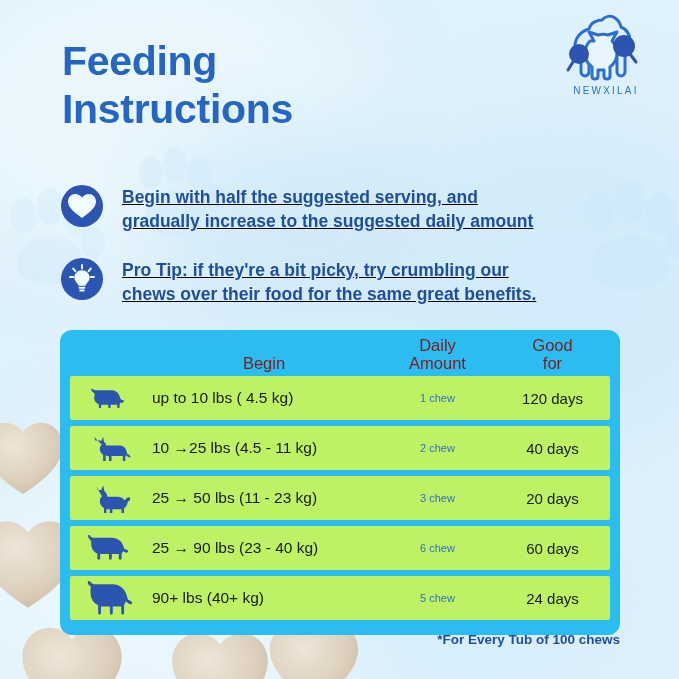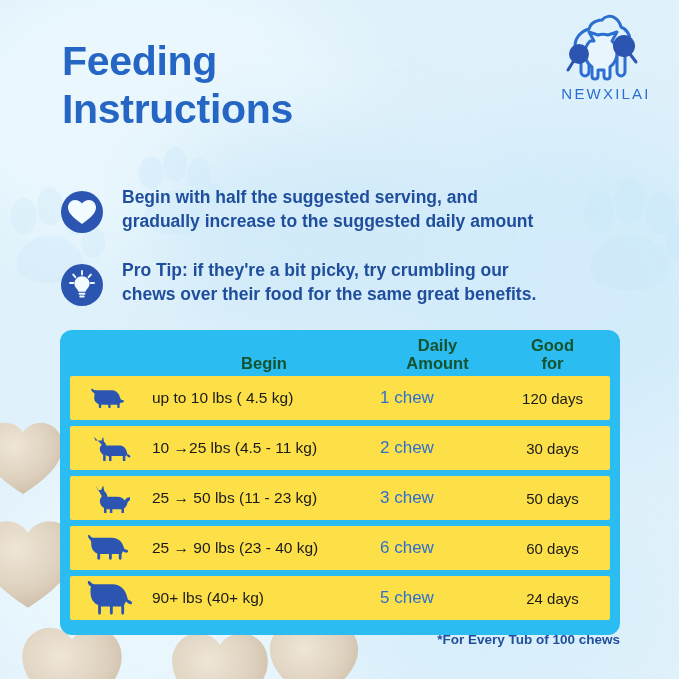--- a/index.html
+++ b/index.html
@@ -66,33 +66,34 @@
     right: 12px;
     top: 14px;
     width: 122px;
     height: 92px;
   }
   #logo-mark { display: block; margin: 0 auto; }
   #logo-word {
     display: block;
     text-align: center;
     color: #2d6fd0;
-    font-size: 15px;
+    font-size: 10px;
     letter-spacing: 2.2px;
     font-weight: normal;
     margin-top: 1px;
   }
 
   
   .bullet {
     position: absolute;
     left: 60px;
     width: 570px;
     display: flex;
-    align-items: flex-end;
+    align-items: flex-start;
+    text-decoration: underline;
   }
   #bullet-0 { top: 184px; }
   #bullet-1 { top: 257px; }
   .bullet-icon {
     flex: 0 0 auto;
     width: 44px;
     height: 44px;
     margin-right: 18px;
   }
   .bullet-text {
@@ -116,38 +117,38 @@
     box-sizing: border-box;
   }
   #thead {
     display: flex;
     align-items: flex-end;
     height: 46px;
     padding-bottom: 3px;
     box-sizing: border-box;
   }
   .th {
-    color: #14532d;
+    color: #7f1d1d;
     font-size: 16.5px;
-    font-weight: bold;
+    font-weight: normal;
     text-align: center;
     line-height: 1.08;
     margin-top: 20px;
   }
   .th .line { display: block; }
   .col-icon   { flex: 0 0 78px; }
   .col-weight { flex: 0 0 232px; }
   .col-daily  { flex: 0 0 115px; }
   .col-good   { flex: 1 1 auto; }
 
   .row {
     display: flex;
     align-items: center;
     height: 44px;
-    background: #fde047;
+    background: #bef264;
     margin-bottom: 6px;
     border-radius: 2px;
   }
   .row:last-child { margin-bottom: 6px; }
   .cell-icon {
     flex: 0 0 78px;
     display: flex;
     align-items: center;
     justify-content: center;
   }
@@ -155,22 +156,22 @@
     flex: 0 0 232px;
     color: #1b1b1b;
     font-size: 15.5px;
     text-align: left;
     padding-left: 4px;
     box-sizing: border-box;
   }
   .cell-daily {
     flex: 0 0 115px;
     color: #2d6fd0;
-    font-size: 17px;
-    text-align: left;
+    font-size: 11px;
+    text-align: center;
   }
   .cell-good {
     flex: 1 1 auto;
     color: #1b1b1b;
     font-size: 15px;
     text-align: center;
   }
 
   #footnote {
     position: absolute;
@@ -324,32 +325,32 @@
     </div>
 
     <div class="row">
       <div class="cell-icon">
         <svg width="44" height="26" viewBox="0 0 100 62">
           <path fill="#2b55b0" d="M14 4l4 10 4-1h6l4 1 4-10 2 12c3 2 5 5 5 9h32c9 0 15 6 17 14l2 7c3 0 6 2 7 5 1 2-2 3-4 2-2-1-4-3-5-5l-3 3v12c0 2-1 3-3 3s-3-1-3-3V50H56v13c0 2-1 3-3 3s-3-1-3-3V51l-8-3v15c0 2-1 3-3 3s-3-1-3-3V47c-5-3-8-8-8-14 0-4 2-8 5-10z"></path>
         </svg>
       </div>
       <div class="cell-weight">10 →25 lbs (4.5 - 11 kg)</div>
       <div class="cell-daily">2 chew</div>
-      <div class="cell-good">30 days</div>
+      <div class="cell-good">40 days</div>
     </div>
 
     <div class="row">
       <div class="cell-icon">
         <svg width="42" height="30" viewBox="0 0 100 72">
           <path fill="#2b55b0" d="M18 6l5 11h8l5-11 3 14c4 3 7 8 7 13h25c7 0 13 4 17 9 3-6 9-9 14-7 3 1 3 5 0 6-4 1-7 4-8 8-1 5-4 9-8 12v15c0 2-1 3-3 3s-3-1-3-3V63H58v13c0 2-1 3-3 3s-3-1-3-3V63h-8v13c0 2-1 3-3 3s-3-1-3-3V60c-6-3-10-9-10-16 0-5 2-9 5-12z"></path>
         </svg>
       </div>
       <div class="cell-weight">25 → 50 lbs (11 - 23 kg)</div>
       <div class="cell-daily">3 chew</div>
-      <div class="cell-good">50 days</div>
+      <div class="cell-good">20 days</div>
     </div>
 
     <div class="row">
       <div class="cell-icon">
         <svg width="48" height="28" viewBox="0 0 100 60">
           <path fill="#2b55b0" d="M10 13c-3-2-5-6-5-9 0-2 3-3 4-1 2 3 5 5 9 5h38c11 0 20 6 24 16l3 8c2 1 5 1 7 3 2 2 1 5-2 5-3 0-6-1-8-3l-3 6v9c0 2-1 3-3 3s-3-1-3-3v-9H56v9c0 2-1 3-3 3s-3-1-3-3v-9H31v9c0 2-1 3-3 3s-3-1-3-3v-10c-8-3-13-11-13-20 0-3 0-6-2-9z"></path>
         </svg>
       </div>
       <div class="cell-weight">25 → 90 lbs (23 - 40 kg)</div>
       <div class="cell-daily">6 chew</div>

